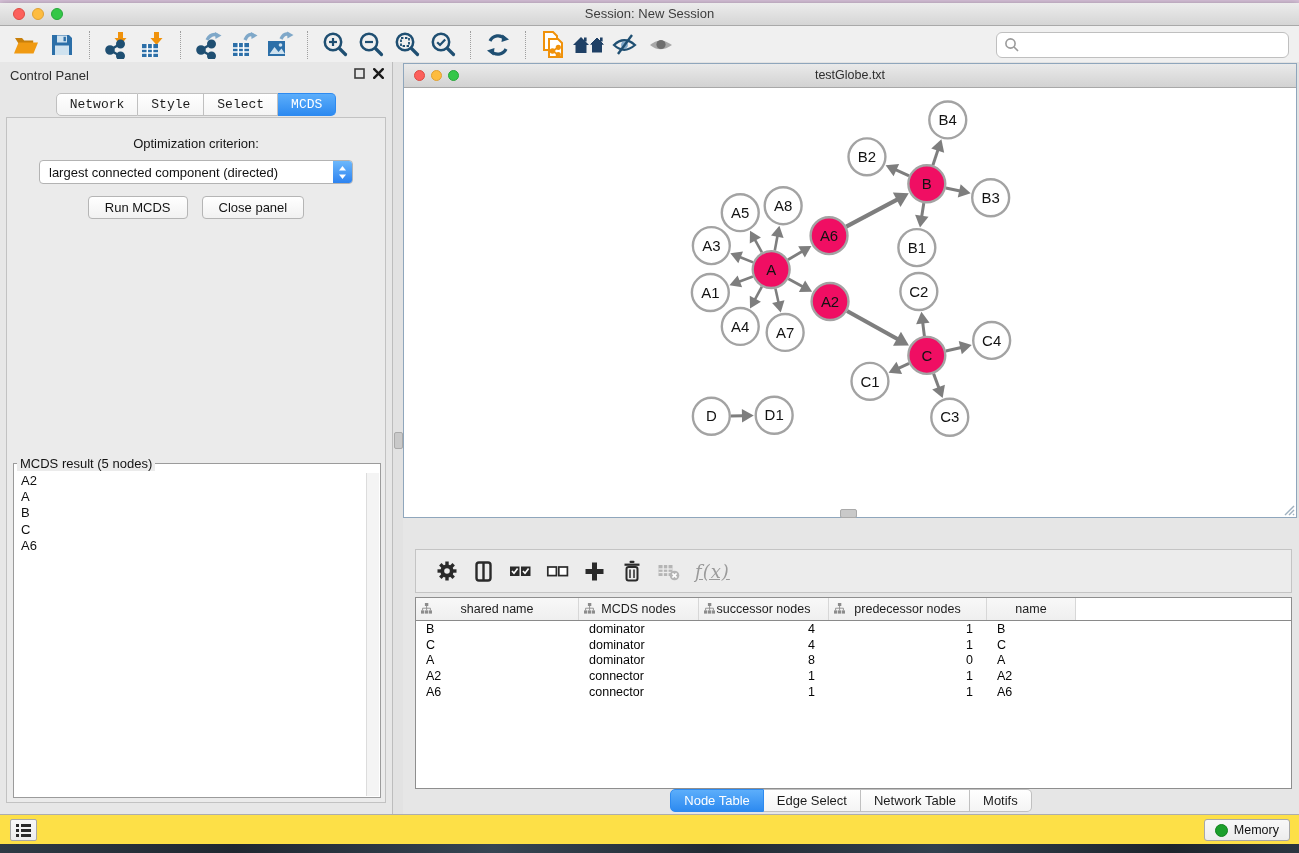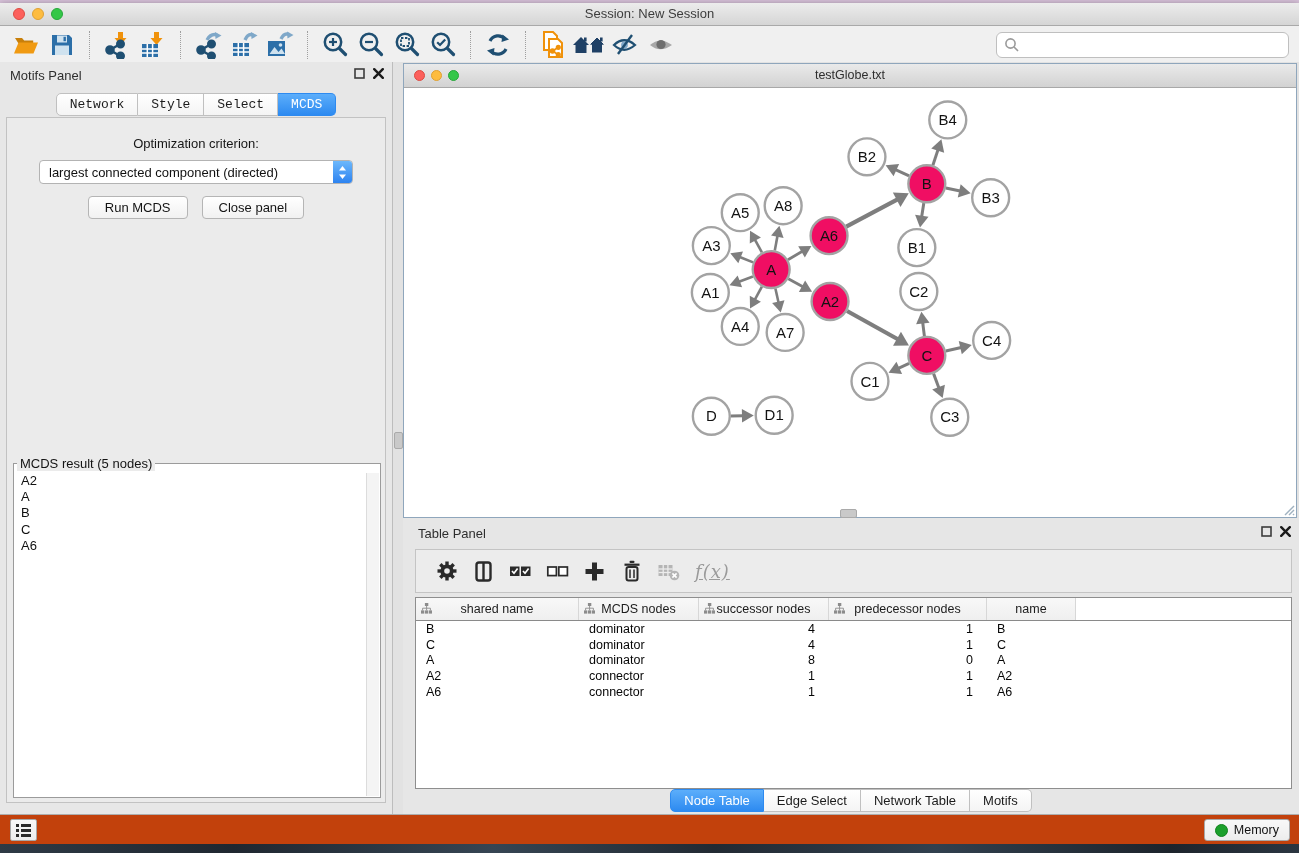--- a/index.html
+++ b/index.html
@@ -76,21 +76,21 @@
   .fx{font-family:"DejaVu Serif",serif;font-style:italic;font-size:18px;color:#9a9a9a;letter-spacing:1px;text-decoration:underline;}
   .tp-table{position:absolute;left:12px;right:7px;top:79px;bottom:26px;background:#fff;border:1px solid #8e8e8e;box-sizing:border-box;overflow:hidden;}
   .t-head{display:flex;height:22px;border-bottom:1px solid #8a8a8a;}
   .t-hcell{position:relative;box-sizing:border-box;background:linear-gradient(#f8f8f8,#efefef);border-right:1px solid #d7d7d7;display:flex;align-items:center;justify-content:center;font-size:12.5px;color:#1c1c1c;}
   .t-hcell .tree{position:absolute;left:5px;top:5px;}
   .t-row{display:flex;height:15.8px;align-items:center;}
   .t-cell{box-sizing:border-box;font-size:12.5px;color:#060606;white-space:nowrap;overflow:hidden;}
   .tp-tabs{position:absolute;left:0;right:0;bottom:3px;}
 
   
-  .statusbar{position:absolute;left:0;right:0;bottom:0;height:30px;background:#c2410c;border-top:1px solid #adadad;}
+  .statusbar{position:absolute;left:0;right:0;bottom:0;height:30px;background:#fde047;border-top:1px solid #adadad;}
   .status-btn{position:absolute;left:10px;top:4px;width:27px;height:22px;background:linear-gradient(#f8f8f8,#ededed);border:1px solid #a8a8a8;border-radius:2px;display:flex;align-items:center;justify-content:center;padding:0;}
   .memory-btn{position:absolute;right:9px;top:4px;height:22px;background:linear-gradient(#f8f8f8,#ededed);border:1px solid #a8a8a8;border-radius:3px;display:flex;align-items:center;gap:6px;padding:0 10px;font-size:12.5px;font-family:inherit;color:#111;}
   .mem-dot{width:11px;height:11px;border-radius:50%;background:#1ca02c;border:1px solid #13831f;display:inline-block;}
 </style>
 </head>
 <body>
 
 <div class="screen">
   <div class="desktop-top"></div>
 
@@ -276,21 +276,21 @@
           <line x1="10" y1="10" x2="14" y2="14" stroke="#9a9a9a" stroke-width="1.6"></line>
         </svg>
         <input type="text" placeholder="" style="">
       </div>
     </div>
 
     <div class="main">
 
       <div class="control-panel">
         <div class="cp-header">
-          <span class="cp-title">Motifs Panel</span>
+          <span class="cp-title">Control Panel</span>
           <span class="win-icons">
             <svg width="11" height="11" viewBox="0 0 11 11">
               <rect x="1" y="1" width="9" height="9" fill="none" stroke="#3c3c3c" stroke-width="1.6"></rect>
             </svg>
             <svg width="11" height="11" viewBox="0 0 11 11">
               <line x1="1.2" y1="1.2" x2="9.8" y2="9.8" stroke="#1a1a1a" stroke-width="2.4" stroke-linecap="round"></line>
               <line x1="9.8" y1="1.2" x2="1.2" y2="9.8" stroke="#1a1a1a" stroke-width="2.4" stroke-linecap="round"></line>
             </svg>
           </span>
         </div>
@@ -512,32 +512,20 @@
             <line x1="3" y1="12" x2="12" y2="3" stroke="#9fb1c0" stroke-width="1.4"></line>
             <line x1="7" y1="12" x2="12" y2="7" stroke="#9fb1c0" stroke-width="1.4"></line>
             <line x1="11" y1="12" x2="12" y2="11" stroke="#9fb1c0" stroke-width="1.4"></line>
           </svg>
         </div>
       </div>
 
       <div class="divider-handle-h"></div>
 
       <div class="table-panel">
-        <div class="tp-header">
-          <span class="tp-title">Table Panel</span>
-          <span class="win-icons" style="top:8px;">
-            <svg width="11" height="11" viewBox="0 0 11 11">
-              <rect x="1" y="1" width="9" height="9" fill="none" stroke="#3c3c3c" stroke-width="1.6"></rect>
-            </svg>
-            <svg width="11" height="11" viewBox="0 0 11 11">
-              <line x1="1.2" y1="1.2" x2="9.8" y2="9.8" stroke="#1a1a1a" stroke-width="2.4" stroke-linecap="round"></line>
-              <line x1="9.8" y1="1.2" x2="1.2" y2="9.8" stroke="#1a1a1a" stroke-width="2.4" stroke-linecap="round"></line>
-            </svg>
-          </span>
-        </div>
 
         <div class="tp-toolbar">
           <button class="tpt-btn">
             <svg width="22" height="22" viewBox="0 0 22 22">
               <g stroke="#2a2a2a" stroke-width="3.4">
                 <line x1="11" y1="1.5" x2="11" y2="20.5"></line>
                   <line x1="1.5" y1="11" x2="20.5" y2="11"></line>
                 <line x1="4.3" y1="4.3" x2="17.7" y2="17.7"></line>
                   <line x1="17.7" y1="4.3" x2="4.3" y2="17.7"></line>
               </g>

